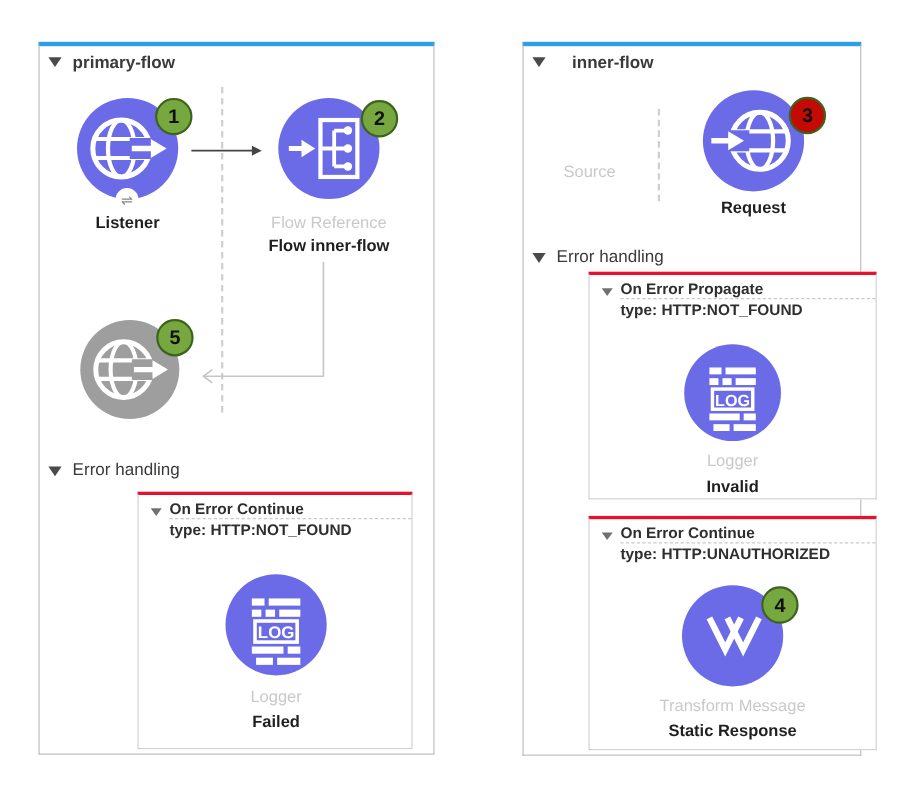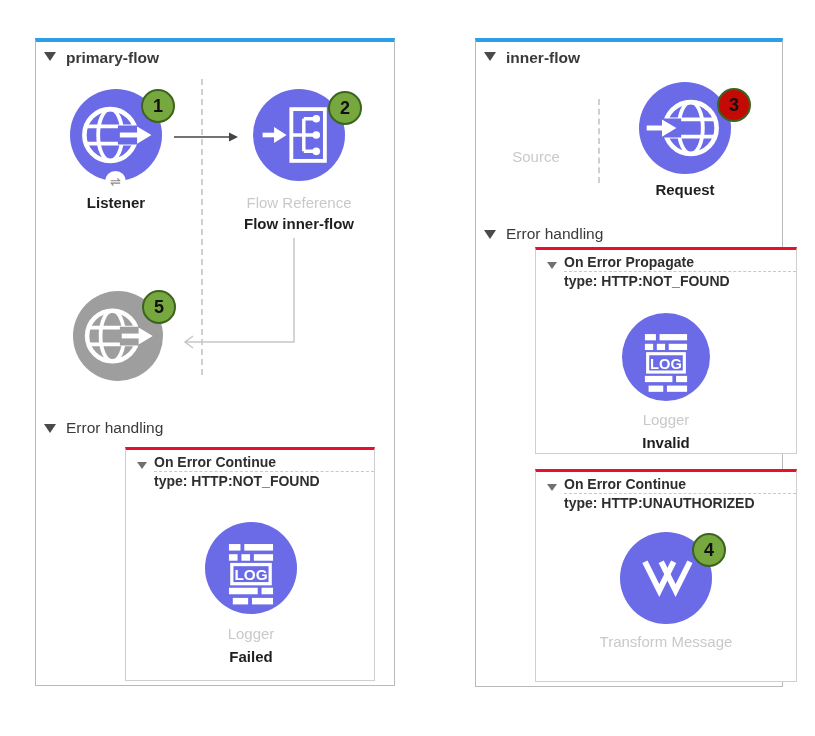--- a/index.html
+++ b/index.html
@@ -138,21 +138,21 @@
         </svg>
       </div>
       <div class="lbl muted" style="left:45px;top:175px;width:160px;">Logger</div>
       <div class="lbl strong" style="left:45px;top:198px;width:160px;">Failed</div>
     </div>
   </section>
 
   <section class="flow" style="left:475px;top:38px;width:308px;height:649px;">
 
     <span class="tri" style="left:8px;top:10px;"></span>
-    <span class="flow-title" style="left:30px;top:7px;">inner-flow</span>
+    <span class="flow-title" style="left:44px;top:7px;">inner-flow</span>
 
     <div class="lbl muted" style="left:10px;top:90px;width:100px;margin-top:16px;">Source</div>
     <div class="dashed-divider" style="left:122px;top:57px;height:84px;"></div>
 
     <div class="circle blue" style="left:163px;top:40px;width:92px;height:92px;">
       <svg viewBox="0 0 48 48">
         <circle cx="27" cy="24" r="13.5" stroke="#fff" stroke-width="2.4" fill="none"></circle>
         <ellipse cx="27" cy="24" rx="6.3" ry="13.5" stroke="#fff" stroke-width="2" fill="none"></ellipse>
         <path d="M14.5 19.5 H39.5 M14.5 28.5 H39.5" stroke="#fff" stroke-width="2" fill="none"></path>
         <path d="M2 24 H22" stroke="currentColor" stroke-width="10" fill="none"></path>
@@ -198,16 +198,17 @@
       <div class="scope-line2">type: HTTP:UNAUTHORIZED</div>
 
       <div class="circle blue" style="left:84px;top:60px;width:92px;height:92px;">
         <svg viewBox="0 0 48 48">
           <path d="M13 15.5 L20.5 30.5 L28 15.5" stroke="#fff" stroke-width="3" fill="none"></path>
           <path d="M21.5 15.5 L29 30.5 L36.5 15.5" stroke="#fff" stroke-width="3" fill="none"></path>
         </svg>
       </div>
       <div class="badge green" style="left:156px;top:61px;">4</div>
       <div class="lbl muted" style="left:50px;top:161px;width:160px;">Transform Message</div>
+      <div class="lbl strong" style="left:50px;top:184px;width:160px;">Static Response</div>
     </div>
   </section>
 
 </div>
 
 </body></html>

